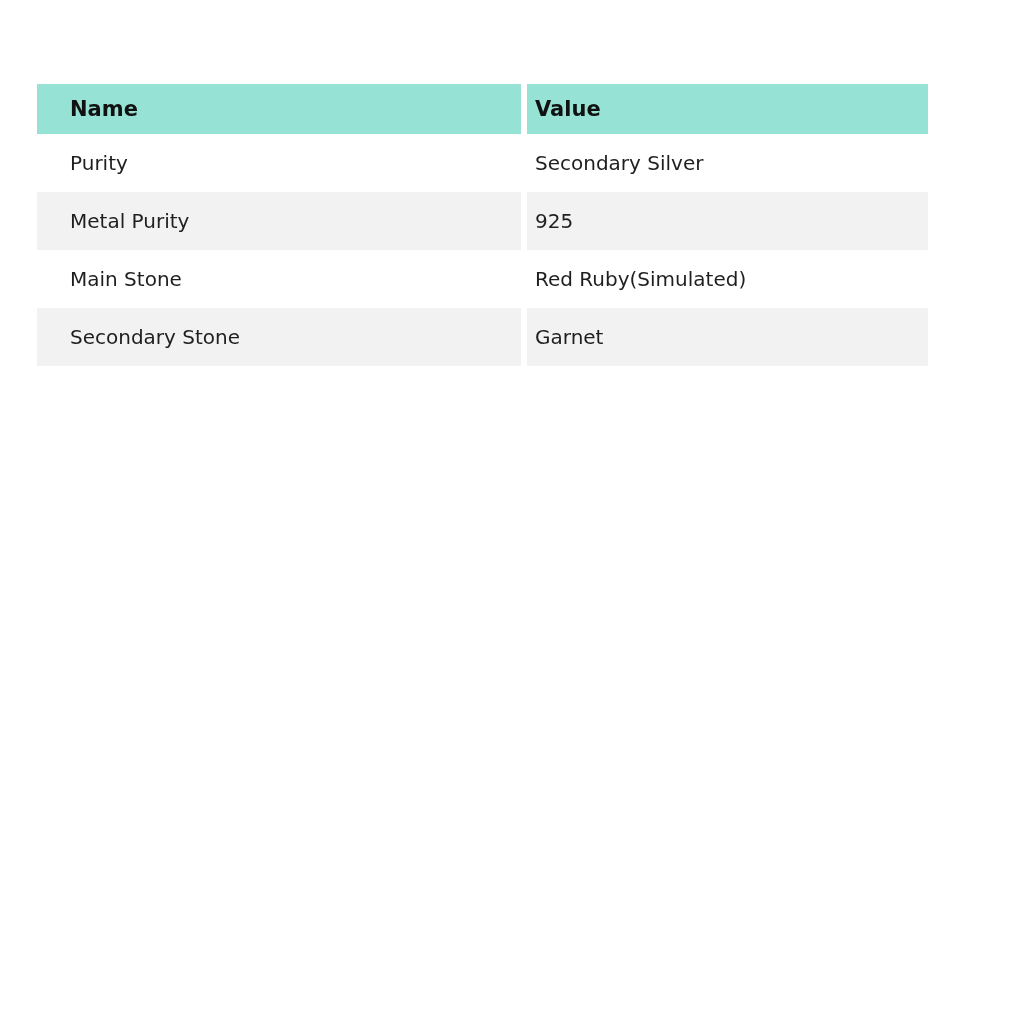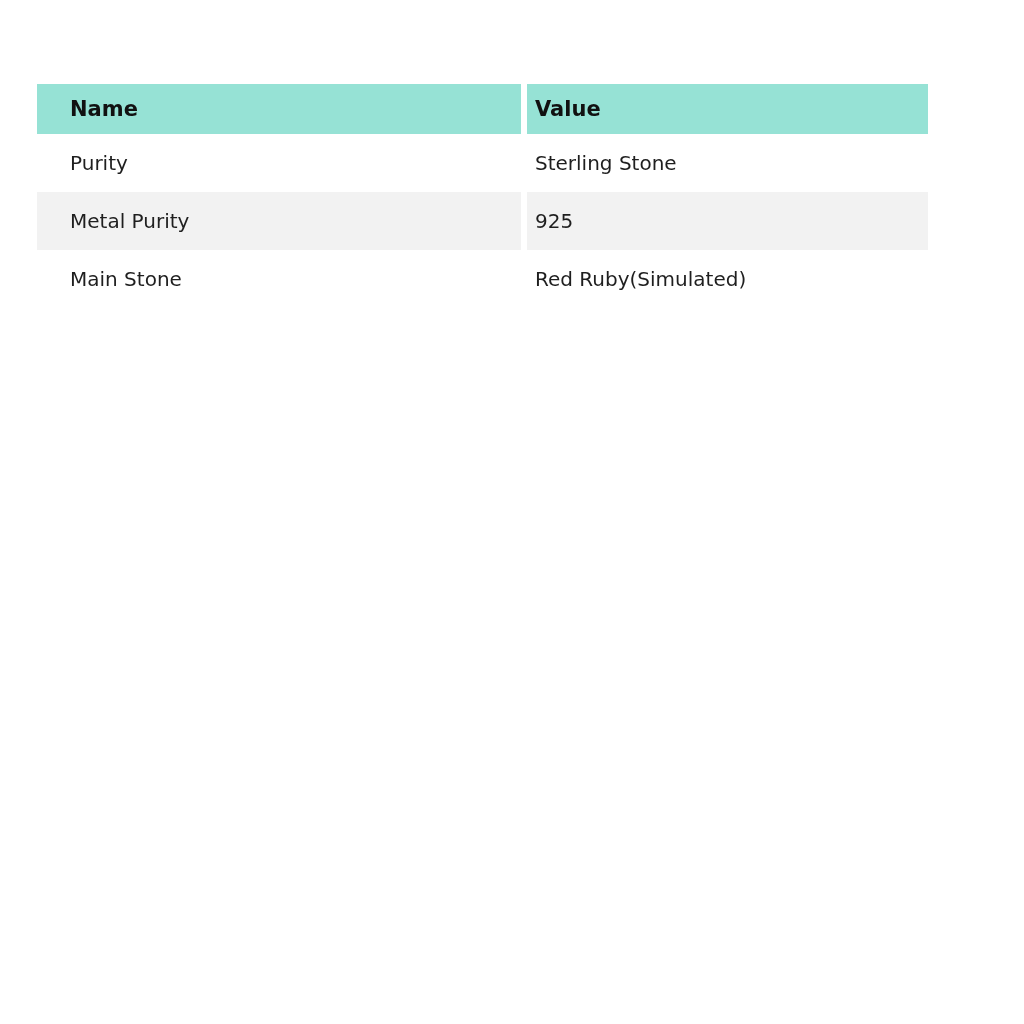--- a/index.html
+++ b/index.html
@@ -85,25 +85,29 @@
     </colgroup>
     <thead>
       <tr>
         <th>Name</th>
         <th>Value</th>
       </tr>
     </thead>
     <tbody>
       <tr>
         <td>Purity</td>
-        <td>Sterling Stone</td>
+        <td>Secondary Silver</td>
       </tr>
       <tr>
         <td>Metal Purity</td>
         <td>925</td>
       </tr>
       <tr>
         <td>Main Stone</td>
         <td>Red Ruby(Simulated)</td>
       </tr>
+      <tr>
+        <td>Secondary Stone</td>
+        <td>Garnet</td>
+      </tr>
     </tbody>
   </table>
 </div>
 
 </body></html>

